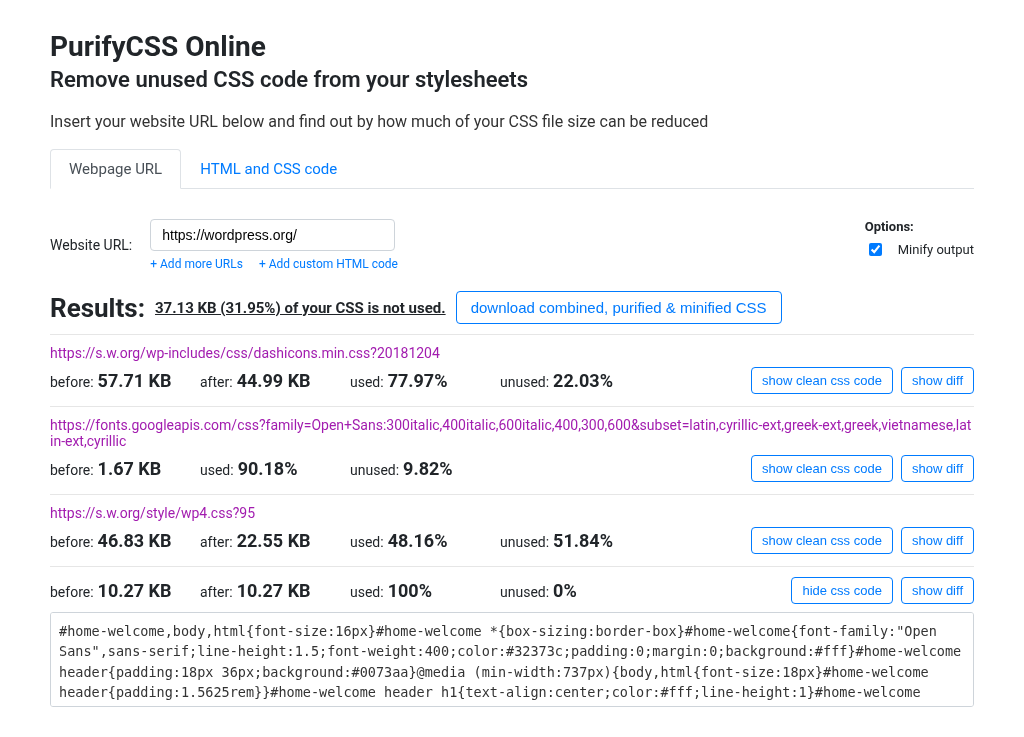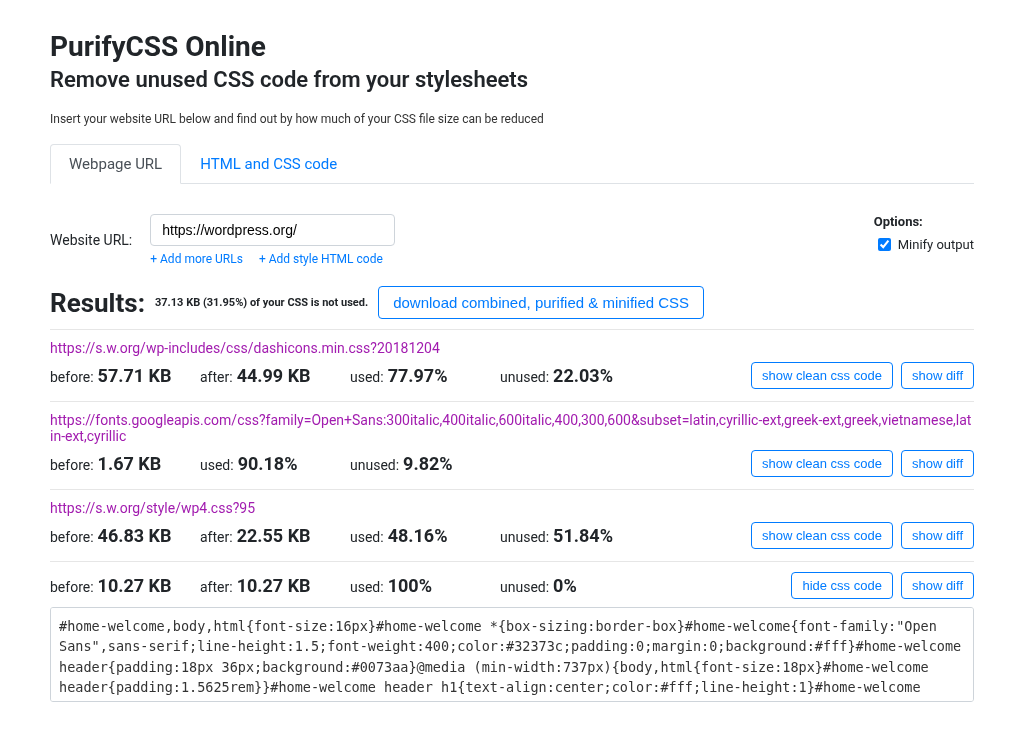--- a/index.html
+++ b/index.html
@@ -14,21 +14,21 @@
   font-size: 28px;
   font-weight: 700;
   margin: 0 0 4px 0;
 }
 h2.subtitle {
   font-size: 22px;
   font-weight: 600;
   margin: 0 0 20px 0;
 }
 .intro {
-  font-size: 12px;
+  font-size: 16px;
   margin-bottom: 18px;
   color: #333;
 }
 .tabs {
   border-bottom: 1px solid #dee2e6;
   display: flex;
 }
 .tab {
   padding: 10px 18px;
   font-size: 15px;
@@ -79,32 +79,32 @@
   border: none;
   padding: 9px 16px;
   font-size: 15px;
   border-radius: 4px;
   cursor: pointer;
 }
 .options-box {
   font-size: 13px;
 }
 .options-box .opt-title { font-weight: 700; margin-bottom: 6px; }
-.options-box label { display: flex; align-items: center; gap: 4px; cursor: pointer; }
+.options-box label { display: flex; align-items: center; gap: 13px; cursor: pointer; }
 .options-box input[type=checkbox] { accent-color: #007bff; }
 
 .results-header {
   display: flex;
   align-items: center;
   gap: 10px;
   flex-wrap: wrap;
   margin-bottom: 10px;
 }
 .results-title { font-size: 26px; font-weight: 700; }
-.results-summary { font-size: 11px; font-weight: 700; }
+.results-summary { font-size: 15px; font-weight: 700; text-decoration: underline; }
 .btn-outline {
   background: #fff;
   color: #007bff;
   border: 1px solid #007bff;
   padding: 7px 14px;
   font-size: 15px;
   border-radius: 4px;
   cursor: pointer;
 }
 .btn-outline.small { font-size: 13px; padding: 5px 10px; }
@@ -162,21 +162,21 @@
   <div class="tab">HTML and CSS code</div>
 </div>
 
 <div class="form-area">
   <div class="form-left">
     <div class="label">Website URL:</div>
     <div class="url-col">
       <input class="url-input" type="text" value="https://wordpress.org/" style="">
       <div class="sub-links">
         <a>+ Add more URLs</a>
-        <a>+ Add style HTML code</a>
+        <a>+ Add custom HTML code</a>
       </div>
     </div>
   </div>
   <div class="options-box">
     <div class="opt-title">Options:</div>
     <label>
       <input type="checkbox" checked="" style="">
       <span>Minify output</span>
     </label>
   </div>

